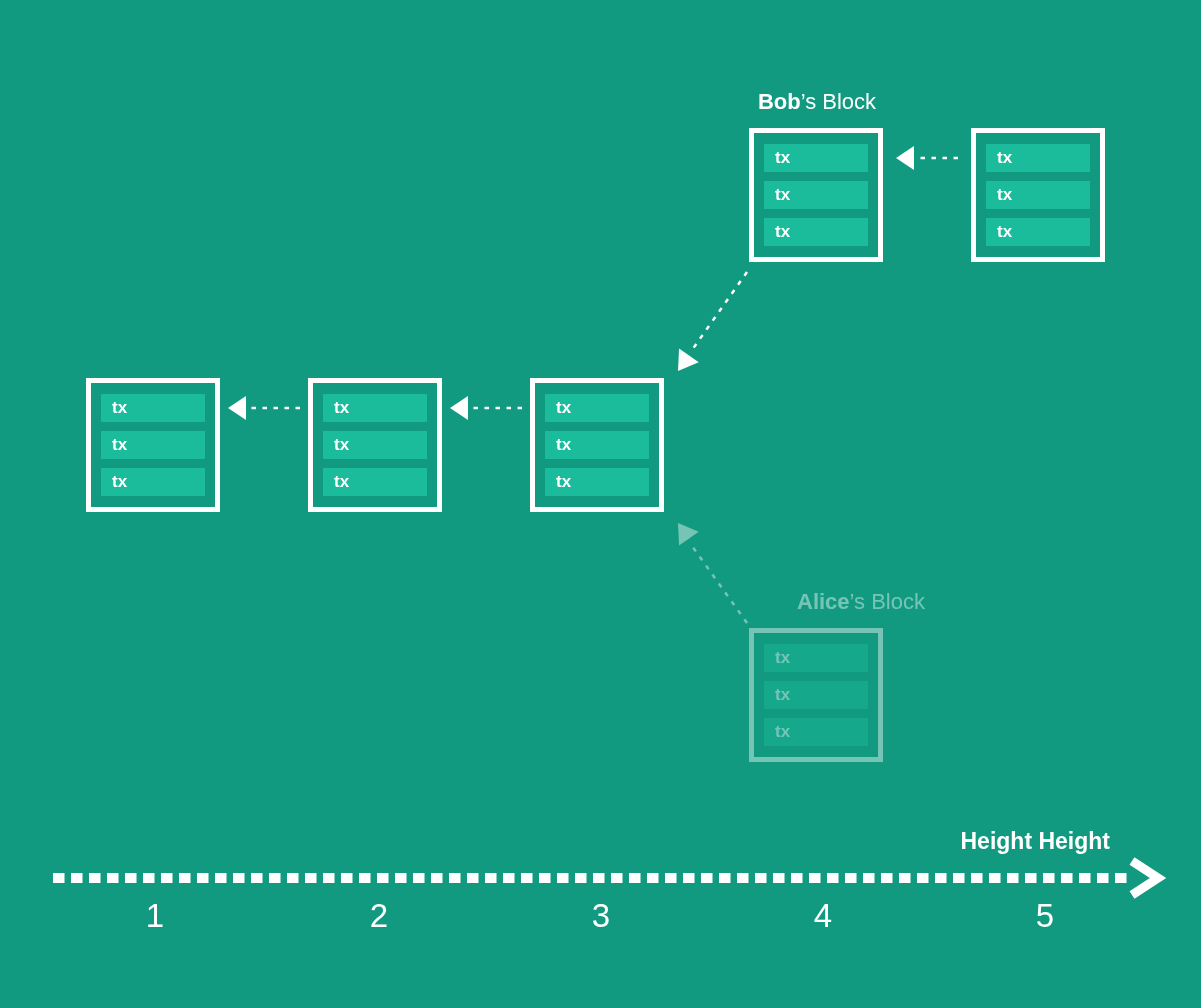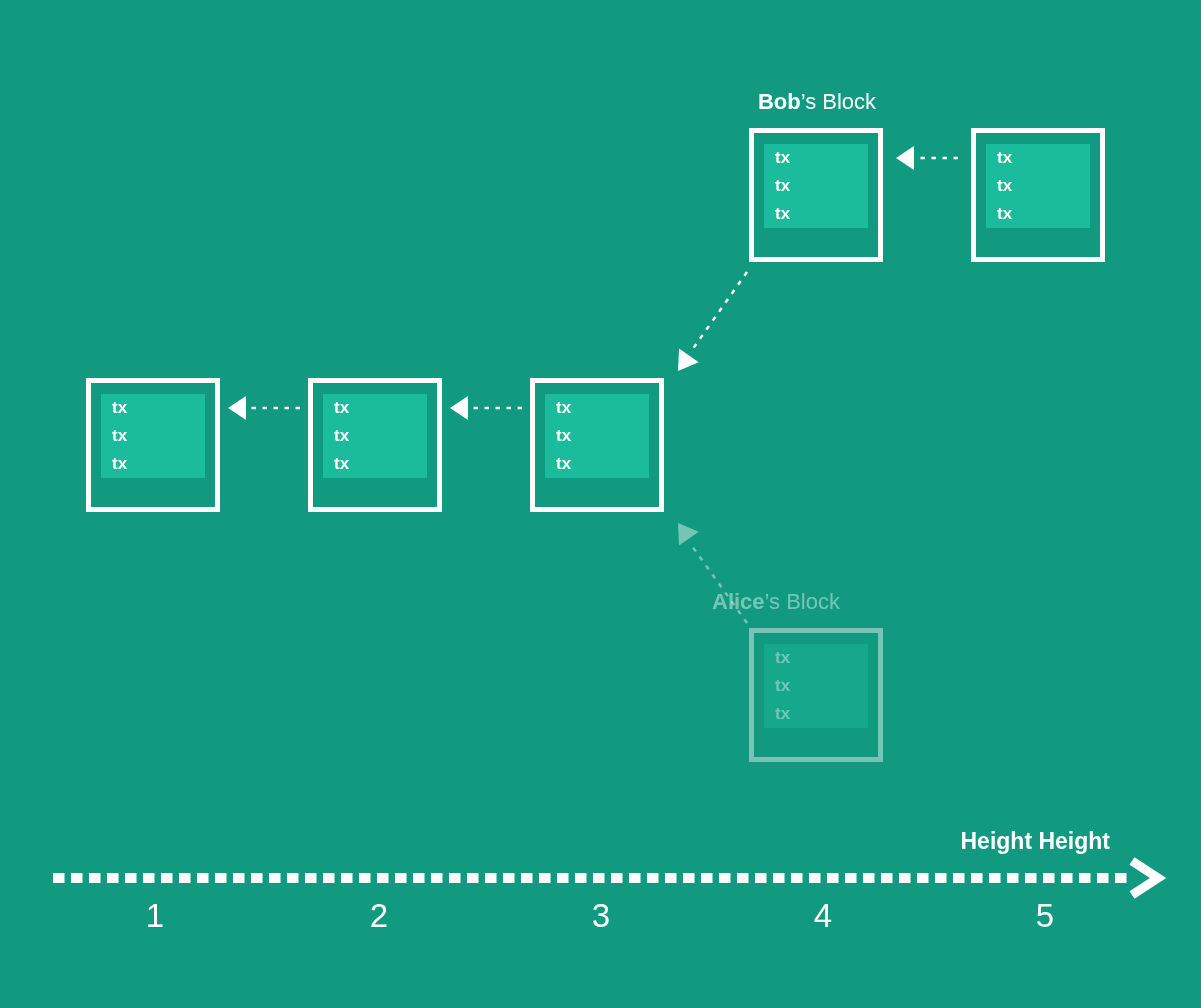--- a/index.html
+++ b/index.html
@@ -26,38 +26,39 @@
     border:5px solid var(--line);
     box-sizing:border-box;
     padding:11px 0 0 10px;
   }
   .tx{
     width:104px;height:28px;
     background:var(--bar);
     color:var(--text);
     font-weight:bold;font-size:17px;line-height:28px;
     padding-left:11px;box-sizing:border-box;
+    margin-bottom:9px;
   }
   .b1{left:86px;top:378px}
   .b2{left:308px;top:378px}
   .b3{left:530px;top:378px}
   .bob{left:749px;top:128px}
   .b5{left:971px;top:128px}
   .alice{left:749px;top:628px}
   .faded{opacity:.42}
   .block-title{
     position:absolute;
     color:var(--text);
     font-size:22px;line-height:26px;
     transform:translateX(-50%);
     white-space:nowrap;
   }
   .block-title b{font-weight:bold}
   #bob-title{left:817px;top:89px}
-  #alice-title{left:776px;top:589px}
+  #alice-title{left:861px;top:589px}
   .tick{
     position:absolute;
     top:898px;
     color:var(--text);
     font-size:33px;line-height:36px;
     transform:translateX(-50%);
   }
   .tick.t1{left:155px}
   .tick.t2{left:379px}
   .tick.t3{left:601px}

